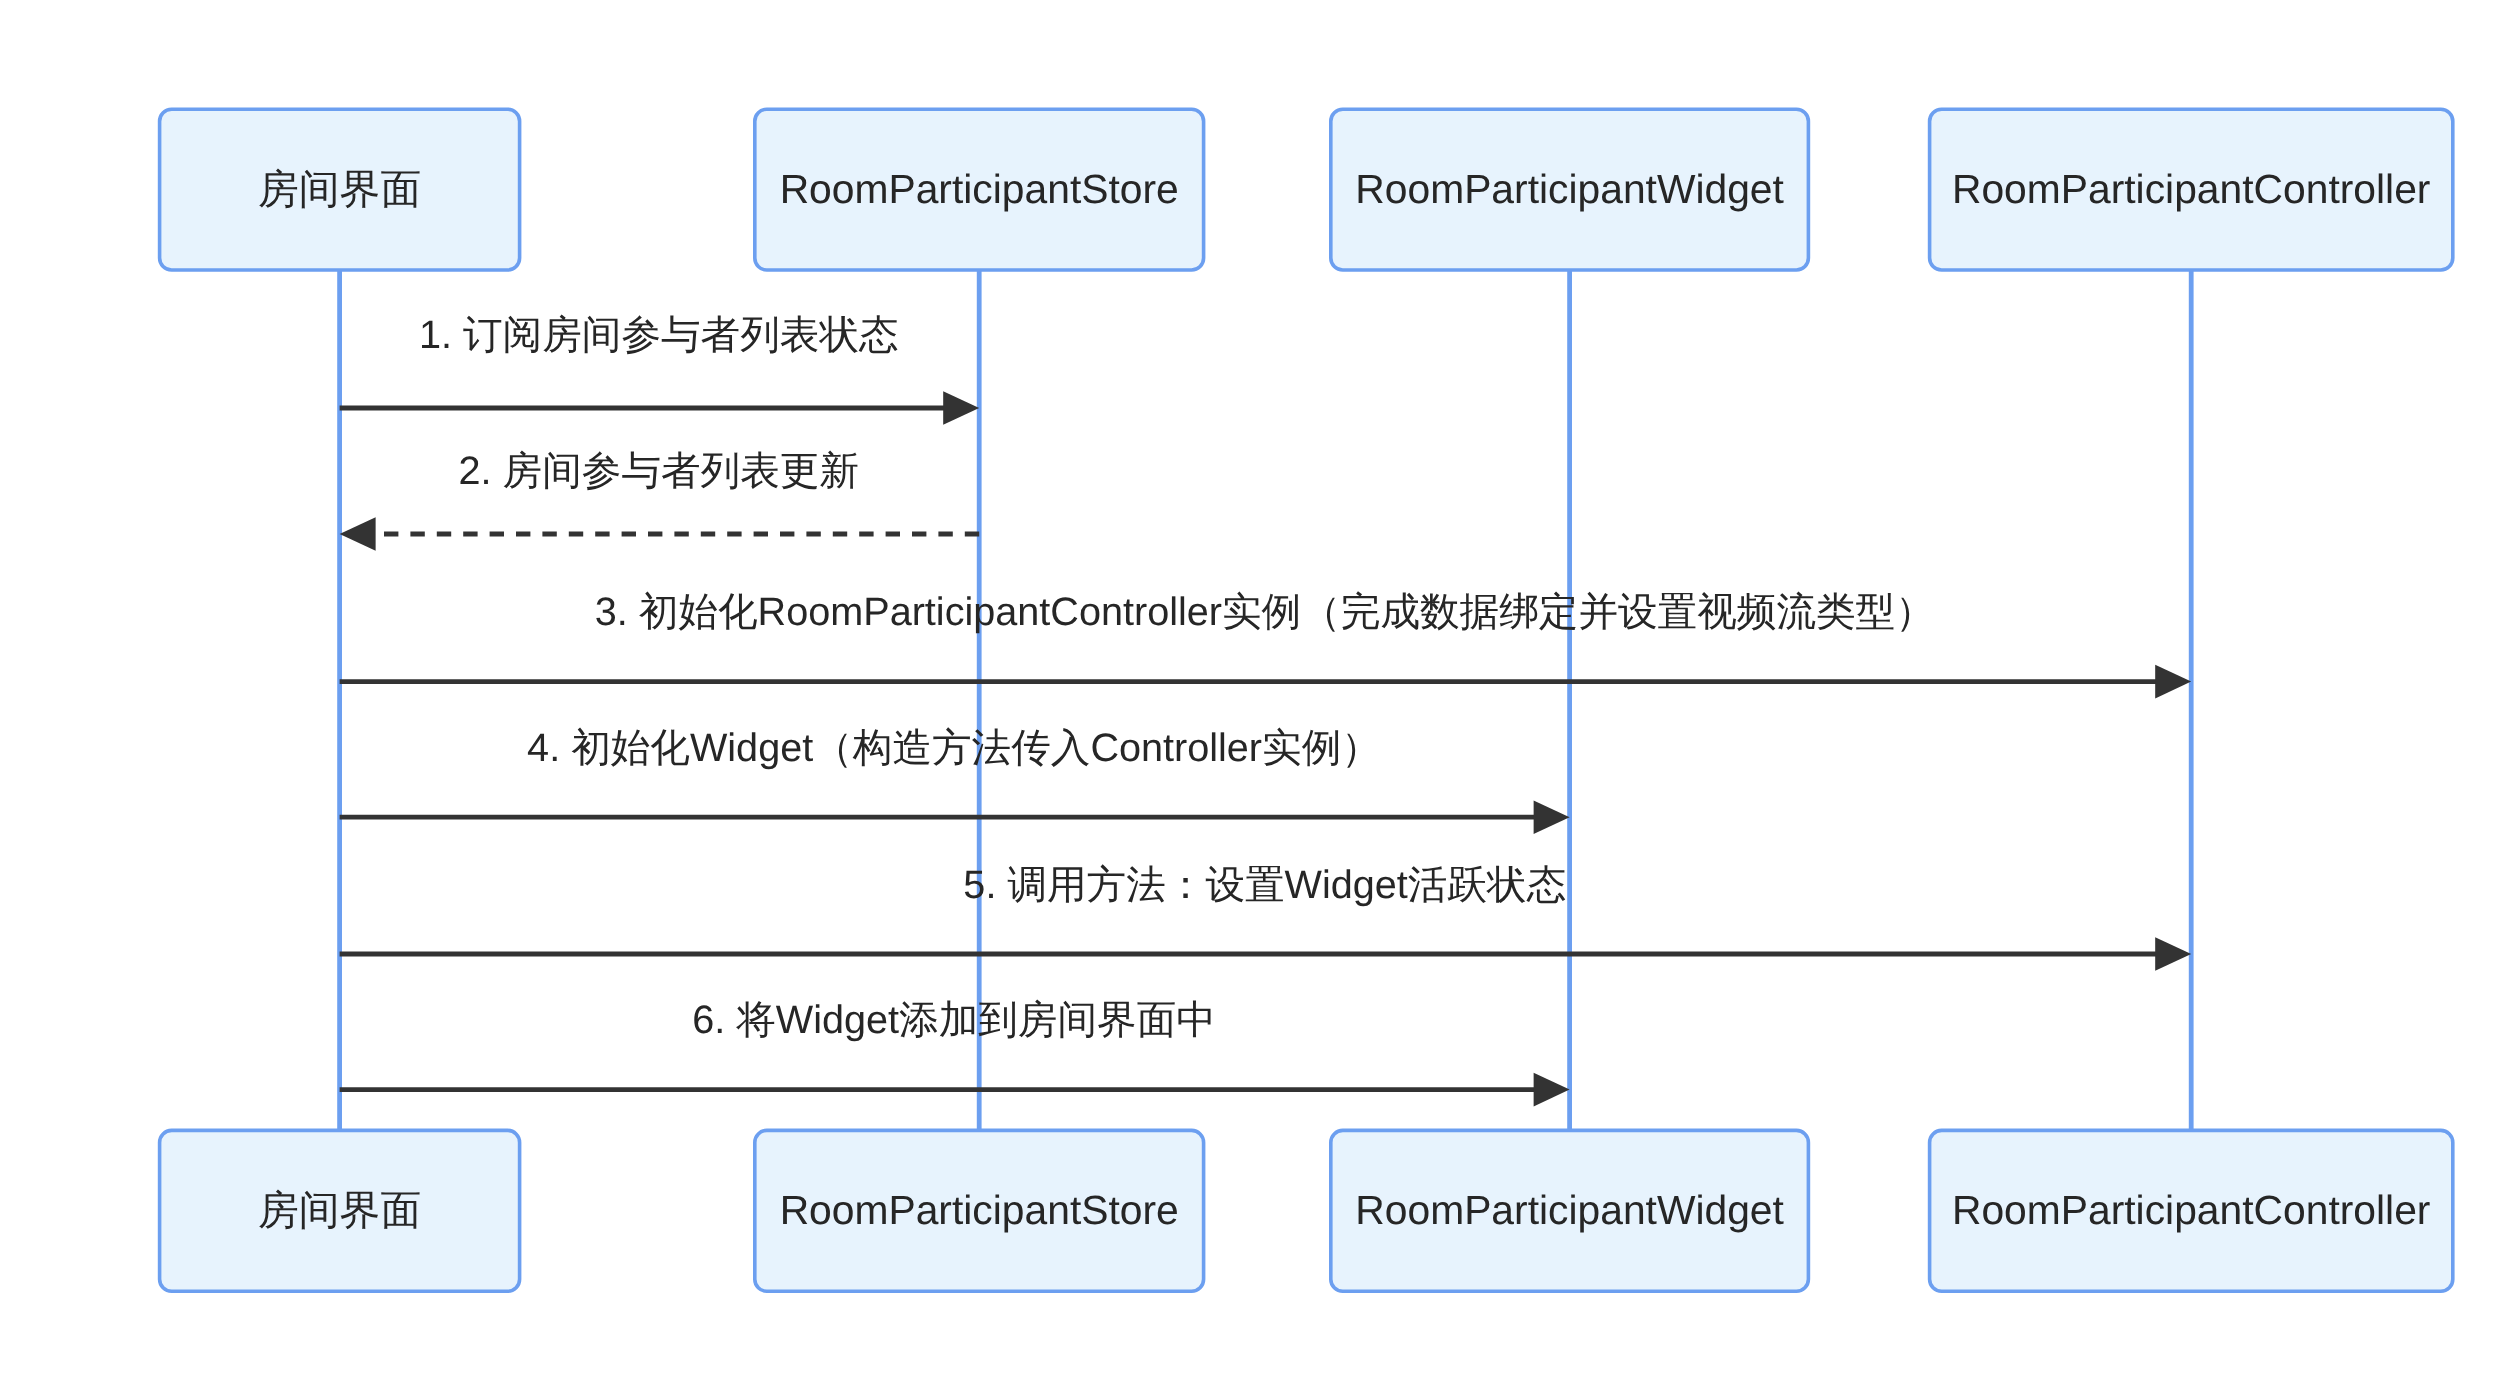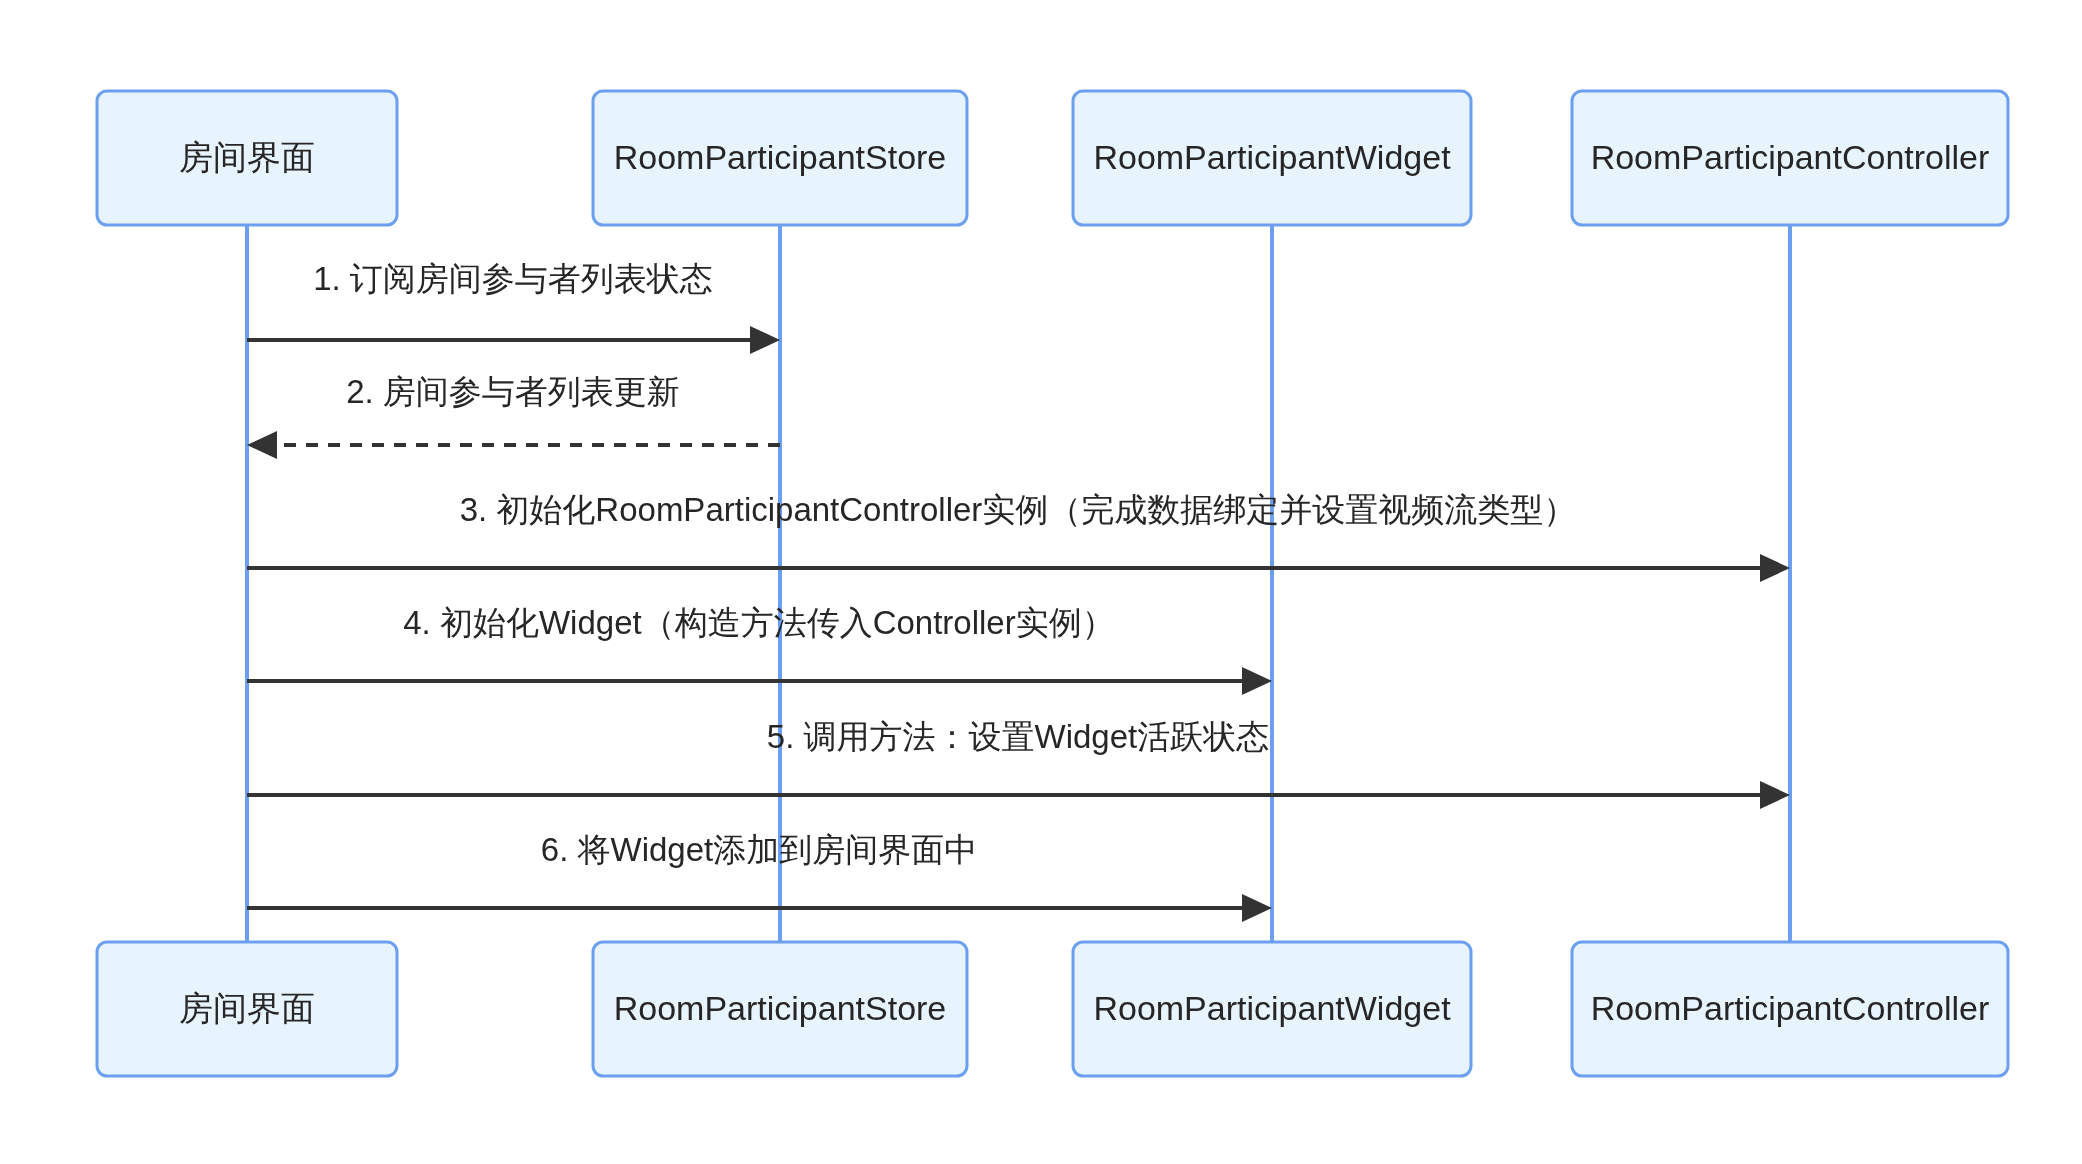--- a/index.html
+++ b/index.html
@@ -11,20 +11,21 @@
     width: 2082px;
     height: 1164px;
     font-family: "Liberation Sans", "DejaVu Sans", sans-serif;
     overflow: hidden;
   }
   #diagram-root {
     position: relative;
     width: 1804px;
     height: 1164px;
     background: #ffffff;
+    padding-left: 36px;
   }
   .sequence-svg {
     display: block;
     width: 2082px;
     height: 1164px;
   }
   .actor-box {
     fill: #e7f3fd;
     stroke: #6c9ff0;
     stroke-width: 3;

